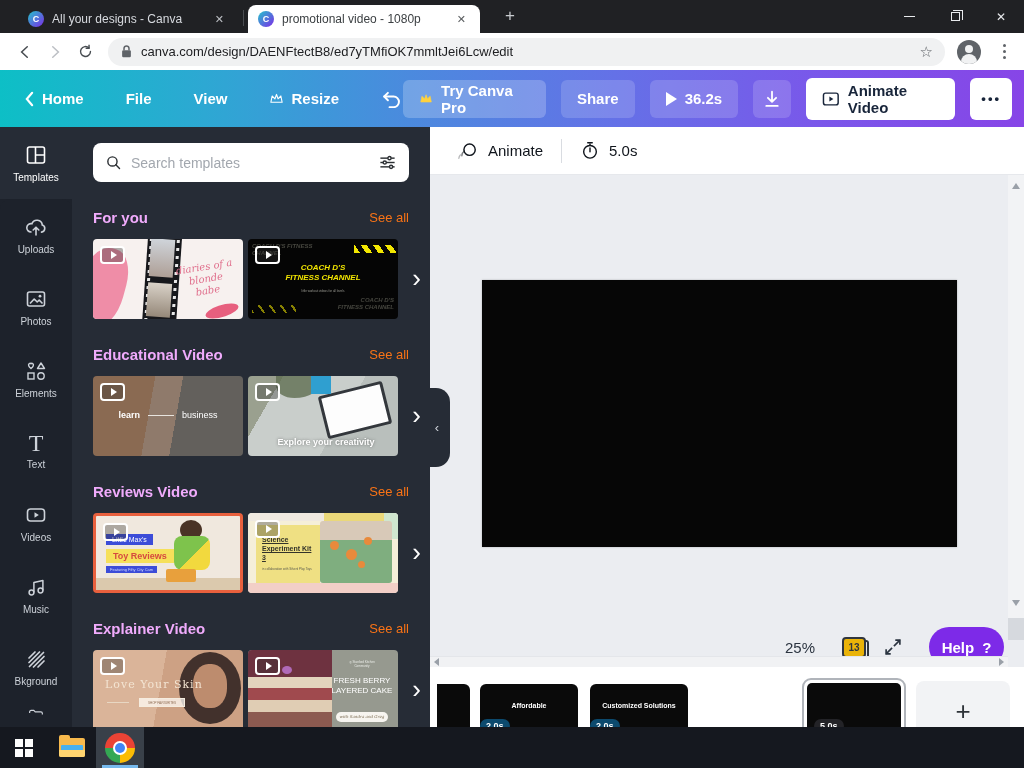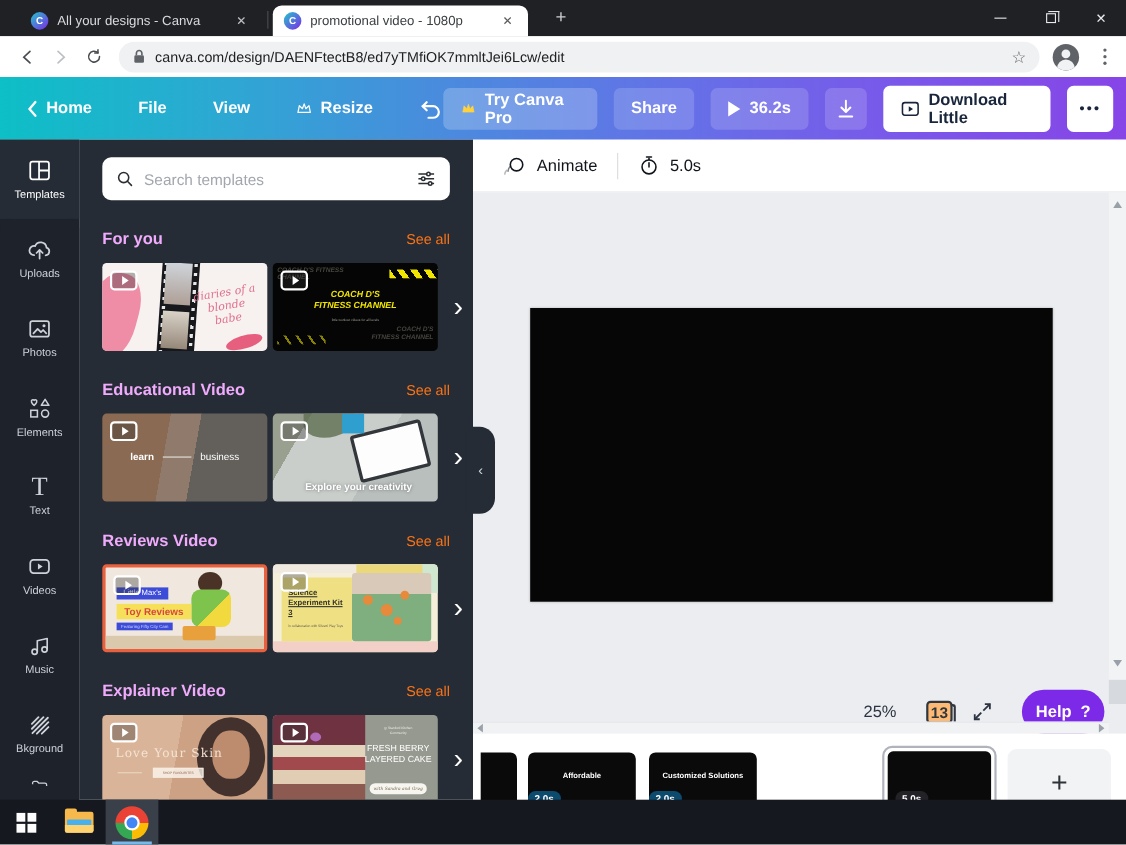--- a/index.html
+++ b/index.html
@@ -151,21 +151,21 @@
   .ed-btn { display:flex; align-items:center; gap:9px; font-size:15px; }
   .ed-sep { width:1px; height:24px; background:#d9dce1; margin:0 18px; }
   .canvas-region { position:absolute; left:0; top:48px; width:594px; height:492px; background:#ebedf1; }
   .page-head { position:absolute; left:52px; top:73px; right:64px; display:flex; align-items:center; }
   .page-label { color:#8187922; color:#80868f; font-size:15px; }
   .page-icons { margin-left:auto; display:flex; gap:22px; }
   .pg-ic { width:22px; height:22px; }
   .black-canvas { position:absolute; left:52px; top:105px; width:475px; height:267px; background:#060606; box-shadow:0 0 2px rgba(0,0,0,.25); }
   .bottom-controls { position:absolute; left:0; right:0; top:452px; height:40px; display:flex; align-items:center; }
   .zoom-label { position:absolute; left:355px; font-size:15px; color:#2b3440; }
-  .pages-badge { position:absolute; left:412px; top:10px; width:24px; height:21px; border:2px solid #30363e; border-radius:4px; background:#fdba74; display:flex; align-items:center; justify-content:center; font-size:14px; font-weight:bold; color:#30363e; }
+  .pages-badge { position:absolute; left:412px; top:10px; width:24px; height:21px; border:2px solid #30363e; border-radius:4px; background:#eab308; display:flex; align-items:center; justify-content:center; font-size:10px; font-weight:bold; color:#30363e; }
   .pages-badge:before { content:''; position:absolute; right:-5px; top:1px; width:3px; height:15px; border:2px solid #30363e; border-left:none; border-radius:0 3px 3px 0; }
   .expand-ic { position:absolute; left:452px; top:9px; width:22px; height:22px; }
   .help-btn { position:absolute; left:499px; top:0; width:75px; height:40px; border-radius:20px; background:#7d2ae8; color:#fff; font-size:15px; font-weight:bold; display:flex; align-items:center; justify-content:center; gap:8px; }
   .hscroll { position:absolute; left:0; top:481px; width:578px; height:11px; background:#f1f2f4; border-top:1px solid #e4e6ea; display:flex; align-items:center; justify-content:space-between; padding:0 4px; }
   .hs-ar { width:0; height:0; }
   .hs-l { border-right:5px solid #9aa0a8; border-top:4px solid transparent; border-bottom:4px solid transparent;}
   .hs-r { border-left:5px solid #9aa0a8; border-top:4px solid transparent; border-bottom:4px solid transparent;}
 
   .vscroll { position:absolute; left:1008px; top:175px; width:16px; height:465px; background:#f2f3f5; }
   .vs-up { position:absolute; left:4px; top:8px; width:0; height:0; border-bottom:6px solid #9aa0a8; border-left:4px solid transparent; border-right:4px solid transparent;}
@@ -315,21 +315,21 @@
         <svg width="18" height="20" viewBox="0 0 22 24">
             <path d="M11 3 V15 M6 10.5 L11 15.5 L16 10.5" fill="none" stroke="#fff" stroke-width="2.2" stroke-linecap="round" stroke-linejoin="round"></path>
             <path d="M4 20.5 H18" stroke="#fff" stroke-width="2.2" stroke-linecap="round"></path>
           </svg>
       </span>
       <span class="cb-btn white">
         <svg width="20" height="16" viewBox="0 0 24 20">
             <rect x="2" y="2" width="20" height="16" rx="3" fill="none" stroke="#18253a" stroke-width="2"></rect>
             <path d="M10 6.5 L15.5 10 L10 13.5 Z" fill="#18253a"></path>
           </svg>
-        <span>Download Little</span>
+        <span>Animate Video</span>
       </span>
       <span class="cb-btn white" style="padding:0 11px;">
         <span class="dots">•••</span>
       </span>
     </div>
   </div>
 
   <div class="rail">
     <div class="rail-item active">
       <svg class="ric" viewBox="0 0 24 24">

